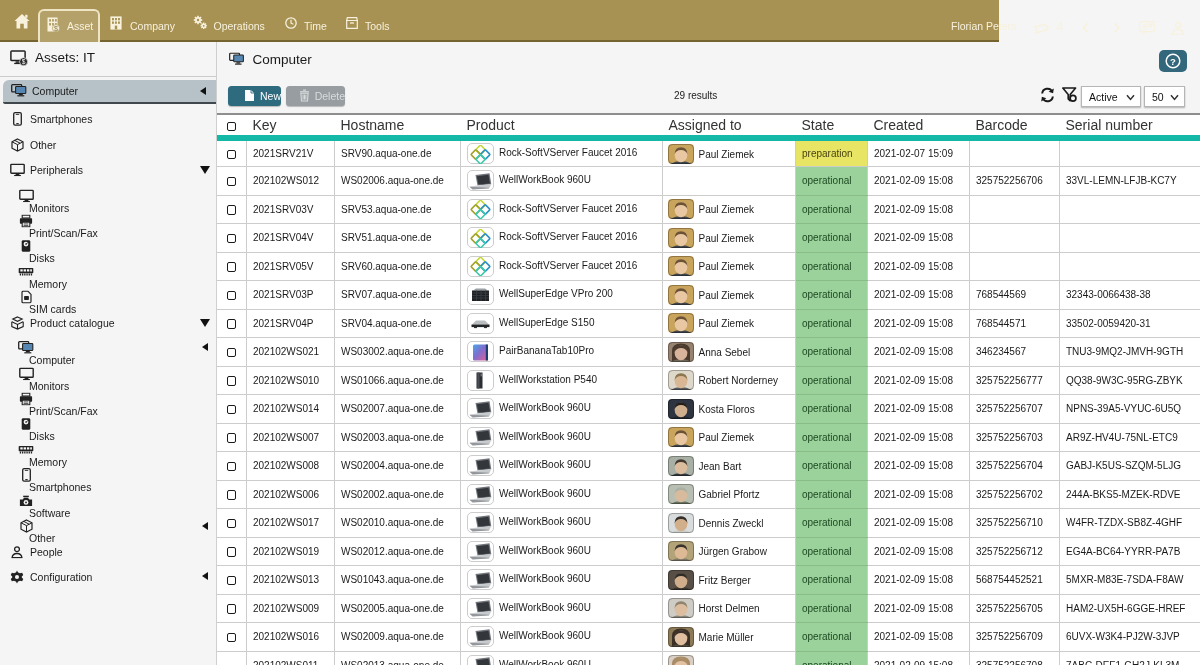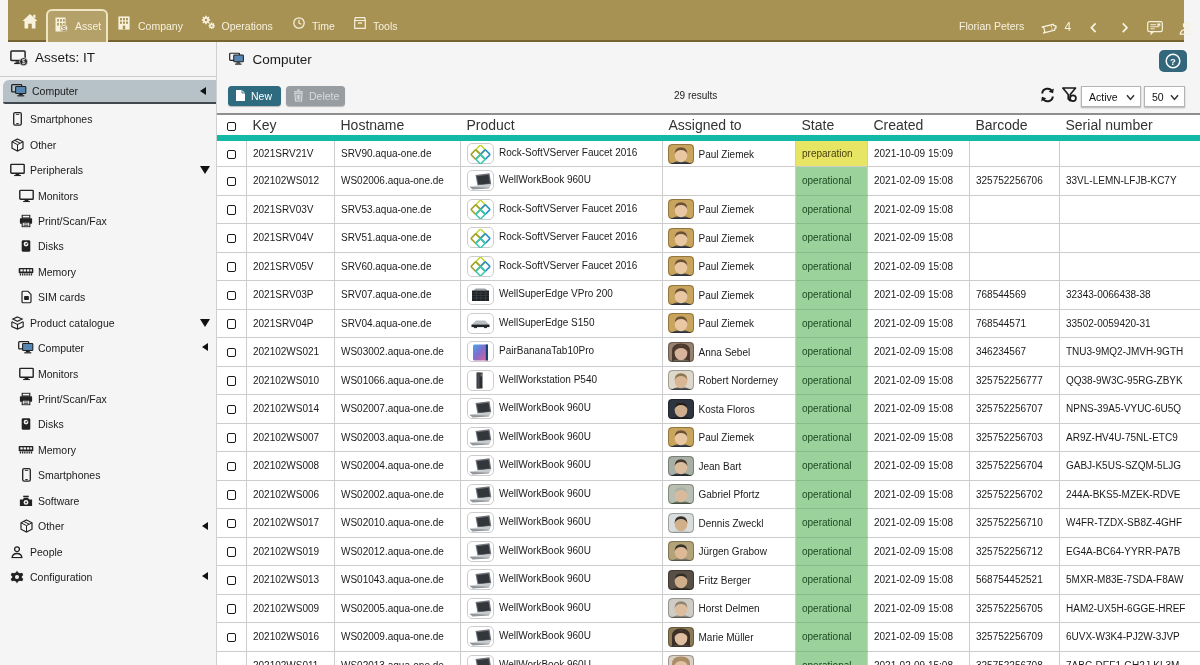--- a/index.html
+++ b/index.html
@@ -1,18 +1,18 @@
 <!DOCTYPE html>
 <html><head><meta charset="utf-8"><title>Computer</title>
 <style>
 *{margin:0;padding:0;box-sizing:border-box;}
 html,body{width:1200px;height:665px;overflow:hidden;}
 body{font-family:"Liberation Sans",sans-serif;background:#f5f5f5;color:#1a1a1a;position:relative;}
 
-#topbar{position:absolute;left:8px;top:0;width:1176px;height:42px;background:#a79253;border-bottom:2px solid #756430;}
+#topbar{position:absolute;left:0;top:0;width:999px;height:42px;background:#a79253;border-bottom:2px solid #756430;}
 #topbar svg{position:absolute;}
 .tab{position:absolute;color:#f7f1dd;font-size:10.5px;}
 .tab .ic{position:absolute;}
 .tab .tlabel{position:absolute;top:19.5px;}
 #atab{left:38px;top:9px;width:62px;height:33px;background:#b4a16a;border:2px solid #efe5c4;border-bottom:none;border-radius:6px 6px 0 0;}
 #topright{position:absolute;left:0;top:0;width:1200px;height:40px;color:#f7f1dd;font-size:10.5px;}
 #topright .abs{position:absolute;}
 
 #sidebar{position:absolute;left:0;top:42px;width:217px;height:623px;background:#f5f5f5;border-right:1px solid #cfcfcf;}
 #sbhead{position:absolute;left:0;top:0;width:216px;height:35px;border-bottom:1px solid #ccc;}
@@ -20,30 +20,30 @@
 #selrow{position:absolute;left:3px;top:37.5px;width:213px;height:24px;background:#b7c2c8;border-bottom:2.5px solid #40484d;border-radius:6px 0 0 2px;}
 #selrow .mic{position:absolute;left:8px;top:4px;}
 #selrow .mic{transform:none;}
 #selrow .ml{position:absolute;left:29px;top:5px;font-size:10.5px;}
 #selrow .tri{position:absolute;right:10px;top:7px;}
 #menu{position:absolute;left:0;top:64.5px;width:216px;}
 .mi{position:relative;height:25.45px;}
 .mic{position:absolute;left:9px;top:50%;transform:translateY(-50%);width:16px;display:flex;justify-content:center;}
 .mi .ml{position:absolute;left:30px;top:50%;transform:translateY(-50%);font-size:10.5px;}
 .mi.lvl1 .mic{left:18px;}
-.mi.lvl1 .ml{left:38px;}
+.mi.lvl1 .ml{left:29px;margin-top:12px;}
 .tri{display:inline-block;width:0;height:0;}
 .tri.td{position:absolute;right:6px;top:8.5px;border-left:5.3px solid transparent;border-right:5.3px solid transparent;border-top:8.4px solid #111;}
 .tri.tl{position:absolute;right:8px;top:8px;border-top:4.5px solid transparent;border-bottom:4.5px solid transparent;border-right:6.3px solid #111;}
 
 #main{position:absolute;left:217px;top:42px;width:983px;height:623px;background:#f5f5f5;}
 #mtitle{position:absolute;left:12px;top:5px;height:24px;display:flex;align-items:center;font-size:13.5px;}
 #mtitle svg{margin-right:8px;}
 #helpbtn{position:absolute;right:13px;top:8px;width:28px;height:22px;background:#33687c;border-radius:5px;display:flex;align-items:center;justify-content:center;}
-.btn{position:absolute;top:43.5px;height:20px;border-radius:3.5px;color:#fff;font-size:10.5px;display:flex;align-items:center;box-shadow:0 1px 1px rgba(0,0,0,0.25);}
+.btn{position:absolute;top:43.5px;height:20px;border-radius:3.5px;color:#fff;font-size:10.5px;display:flex;align-items:center;box-shadow:0 1px 1px rgba(0,0,0,0.25);justify-content:flex-end;}
 #btnnew{left:11px;width:53px;background:#2e6b7e;}
 #btndel{left:69px;width:59px;background:#979da0;color:#d9dcdd;}
 .btn svg{margin:0 5px 0 7px;}
 #nresults{position:absolute;left:457px;top:48px;font-size:10px;color:#222;}
 #refresh{position:absolute;left:823px;top:45px;}
 #filter{position:absolute;left:845px;top:45px;}
 .sel{position:absolute;top:44px;height:20.5px;background:#fff;border:1px solid #b5b5b5;border-radius:0;box-shadow:0 1px 1.5px rgba(0,0,0,0.28);font-size:10.5px;color:#111;}
 #selactive{left:864px;width:60px;}
 #sel50{left:927px;width:41px;}
 .sel .sv{position:absolute;left:7px;top:4px;}
@@ -523,21 +523,21 @@
                   </g>
                 </svg></span><span class="man">Rock-Soft</span>VServer Faucet 2016</td>
             <td class="ass"><svg class="av" width="26" height="20" viewBox="0 0 26 20">
                 <rect x="0" y="0" width="26" height="20" rx="4" fill="#c9a45c"></rect>
                 <path d="M2 20 q11 -6 22 0 z" fill="#3f444b"></path>
                 <ellipse cx="13" cy="10.8" rx="6.4" ry="7.4" fill="#e8c7a2"></ellipse>
                 <path d="M6.5 10.5 q0.3 -7.2 6.5 -7.2 q6.2 0 6.5 7.2 q-1.5 -4.6 -6.5 -4.6 q-5 0 -6.5 4.6 z" fill="#6b5136"></path>
                 <rect x="0.5" y="0.5" width="25" height="19" rx="4" fill="none" stroke="rgba(0,0,0,0.28)"></rect>
               </svg><span class="nm">Paul Ziemek</span></td>
             <td class="st prep">preparation</td>
-            <td>2021-10-09 15:09</td>
+            <td>2021-02-07 15:09</td>
             <td></td>
             <td></td>
           </tr>
 <tr>
             <td class="cb"><span class="chk"></span></td>
             <td>202102WS012</td>
             <td>WS02006.aqua-one.de</td>
             <td class="prod"><span class="pic"><svg width="25" height="19" viewBox="0 0 25 19">
                   <path d="M7.5 3 L21.5 1.3 L23.3 12.2 L9.5 13.6 z" fill="#70747a"></path>
                   <path d="M8.8 4.2 L20.5 2.8 L22 11.4 L10.4 12.5 z" fill="#33373c"></path>

